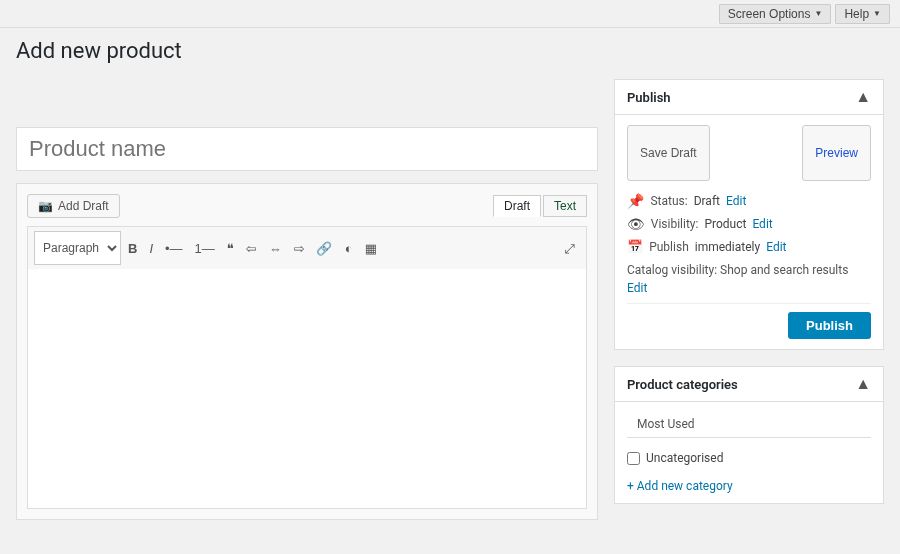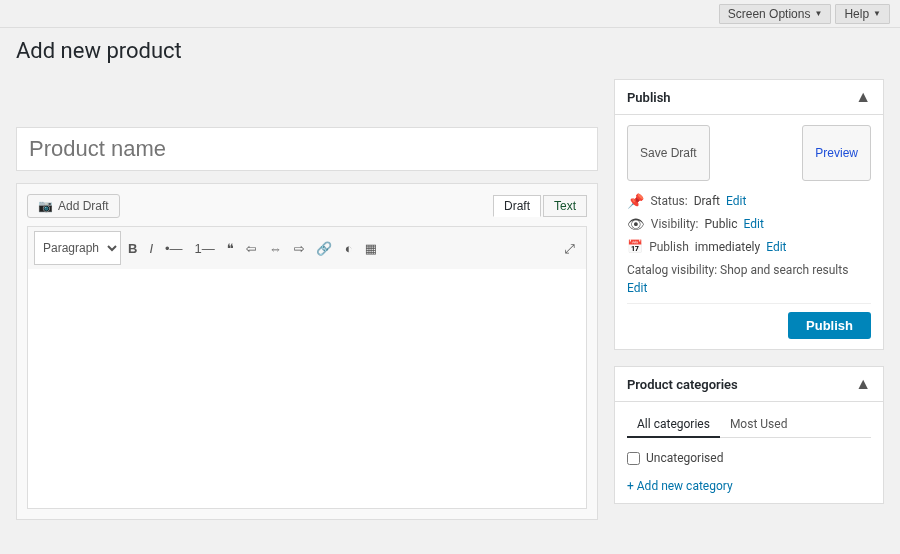--- a/index.html
+++ b/index.html
@@ -377,21 +377,21 @@
           <span class="label">Status:</span>
           <span>Draft</span>
           <a href="#">
             <span>Edit</span>
           </a>
         </div>
 
         <div class="publish-meta-row">
           <span class="visibility-icon">👁</span>
           <span class="label">Visibility:</span>
-          <span>Public</span>
+          <span>Product</span>
           <a href="#">
             <span>Edit</span>
           </a>
         </div>
 
         <div class="publish-meta-row">
           <span class="calendar-icon">📅</span>
           <span class="label">Publish</span>
           <span>immediately</span>
           <a href="#">
@@ -417,23 +417,20 @@
 
     <div class="sidebar-panel">
       <div class="panel-header">
         <span>Product categories</span>
         <button class="panel-toggle">▲</button>
       </div>
       <div class="panel-body">
 
         
         <div class="category-tabs">
-          <div class="category-tab active">
-            <span>All categories</span>
-          </div>
           <div class="category-tab">
             <span>Most Used</span>
           </div>
         </div>
 
         
         <ul class="category-list">
           <li class="category-list-item">
             <input type="checkbox" class="category-checkbox" style="">
             <label>Uncategorised</label>

